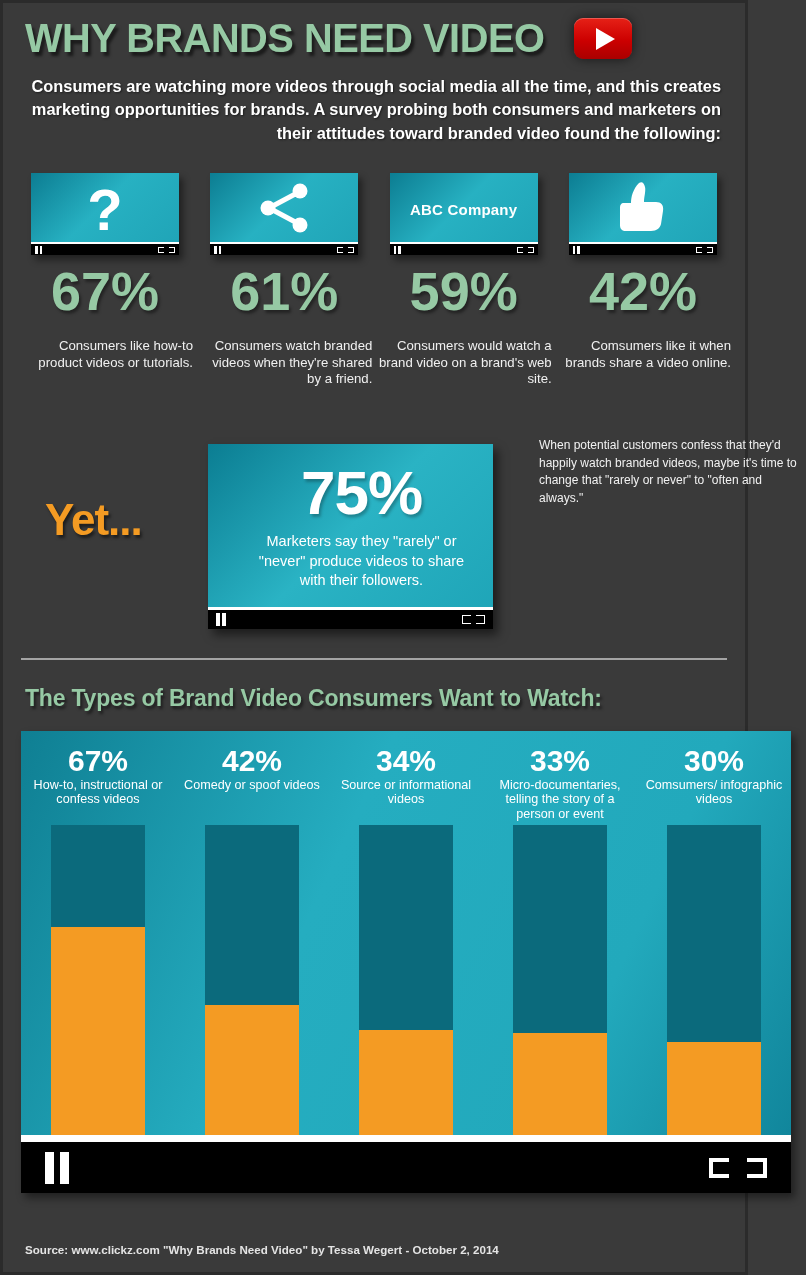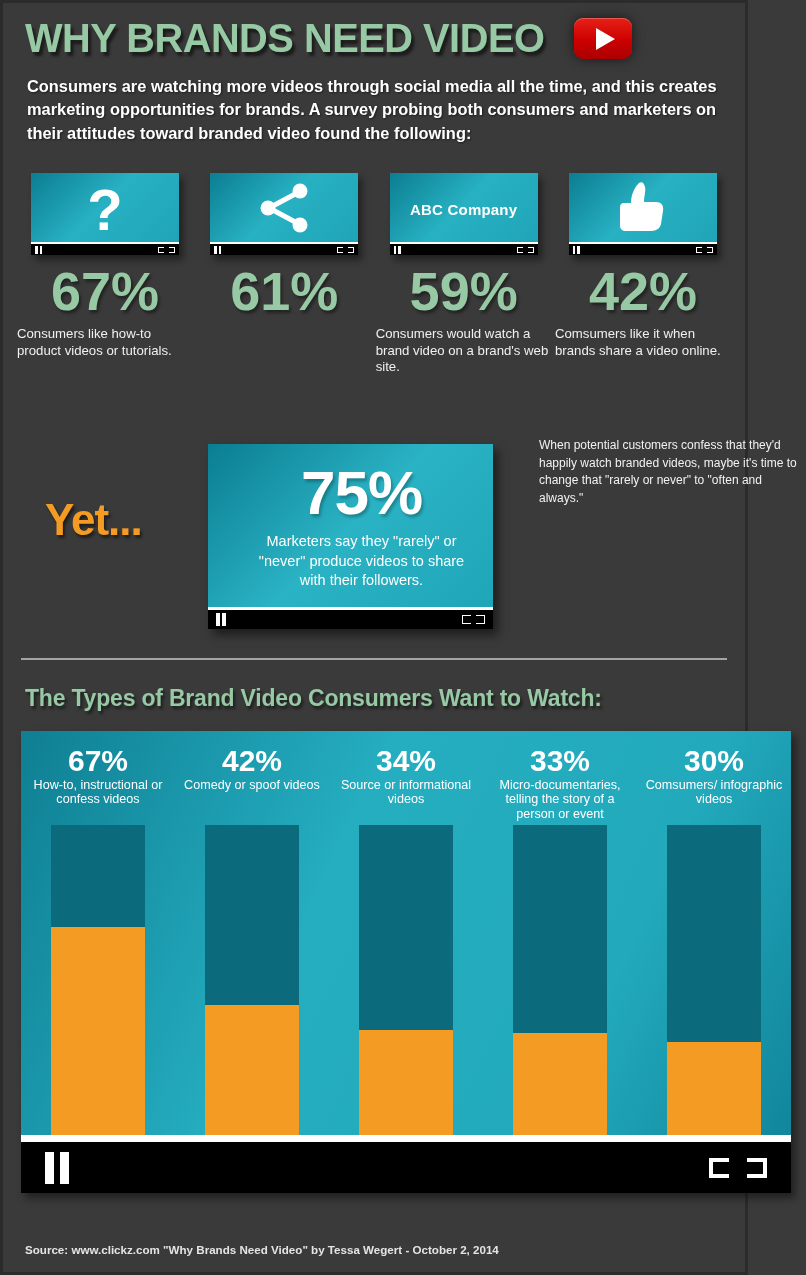--- a/index.html
+++ b/index.html
@@ -40,21 +40,21 @@
   .yt-badge .tri {
     width: 0; height: 0;
     border-left: 19px solid #ffffff;
     border-top: 11px solid transparent;
     border-bottom: 11px solid transparent;
     margin-left: 5px;
   }
 
   .intro {
     position: absolute; top: 72px; left: 24px; right: 24px;
-    text-align: left;
+    text-align: right;
     color: #ffffff; font-weight: bold; font-size: 16.4px;
     line-height: 1.42;
     text-shadow: 1px 1px 2px rgba(0,0,0,0.5);
   }
 
   
   .cards {
     position: absolute; top: 170px; left: 14px; right: 14px;
     display: flex; justify-content: space-between;
   }
@@ -84,22 +84,22 @@
 
   .qmark { font-size: 58px; font-weight: bold; line-height: 1; margin-bottom: 8px; }
   .abctext { font-size: 15px; font-weight: bold; letter-spacing:0.2px; margin-bottom: 10px;}
   .pct {
     text-align: center; color: #96c9a4;
     font-size: 54px; font-weight: bold; line-height: 1.05;
     margin-top: 8px;
     text-shadow: 2px 3px 3px rgba(0,0,0,0.4);
   }
   .caption {
-    text-align: left; color: #f0f0f0; font-size: 13.2px;
-    line-height: 1.28; margin-top: 6px;
+    text-align: right; color: #f0f0f0; font-size: 13.2px;
+    line-height: 1.28; margin-top: 18px;
   }
 
   
   .yet-word {
     position: absolute; left: 42px; top: 492px;
     color: #f49b23; font-size: 44px; font-weight: bold;
     text-shadow: 2px 3px 3px rgba(0,0,0,0.5);
     letter-spacing: -1px;
   }
   .big-thumb {
@@ -237,20 +237,21 @@
               <i></i>
               <i></i>
             </div>
           <div class="fsicon">
               <span class="corner l"></span>
               <span class="corner r"></span>
             </div>
         </div>
       </div>
       <div class="pct">61%</div>
+      <div class="caption">Consumers watch branded videos when they're shared by a friend.</div>
     </div>
 
     <div class="card">
       <div class="thumb">
         <div class="glyph abctext">ABC Company</div>
         <div class="ctrlbar">
           <div class="pause">
               <i></i>
               <i></i>
             </div>

